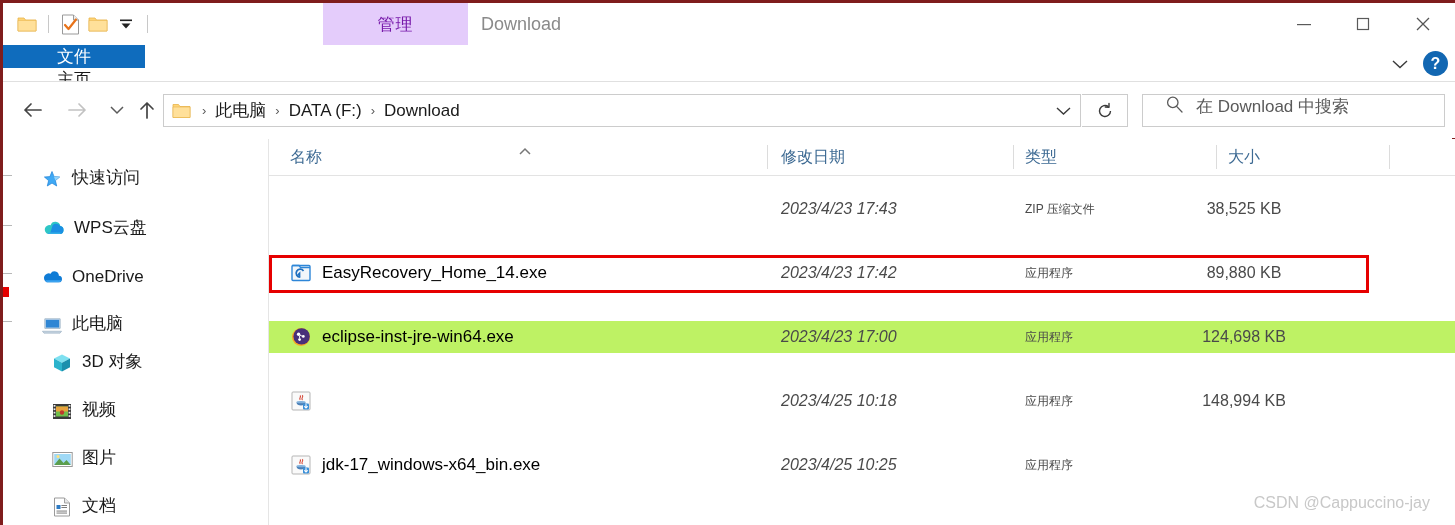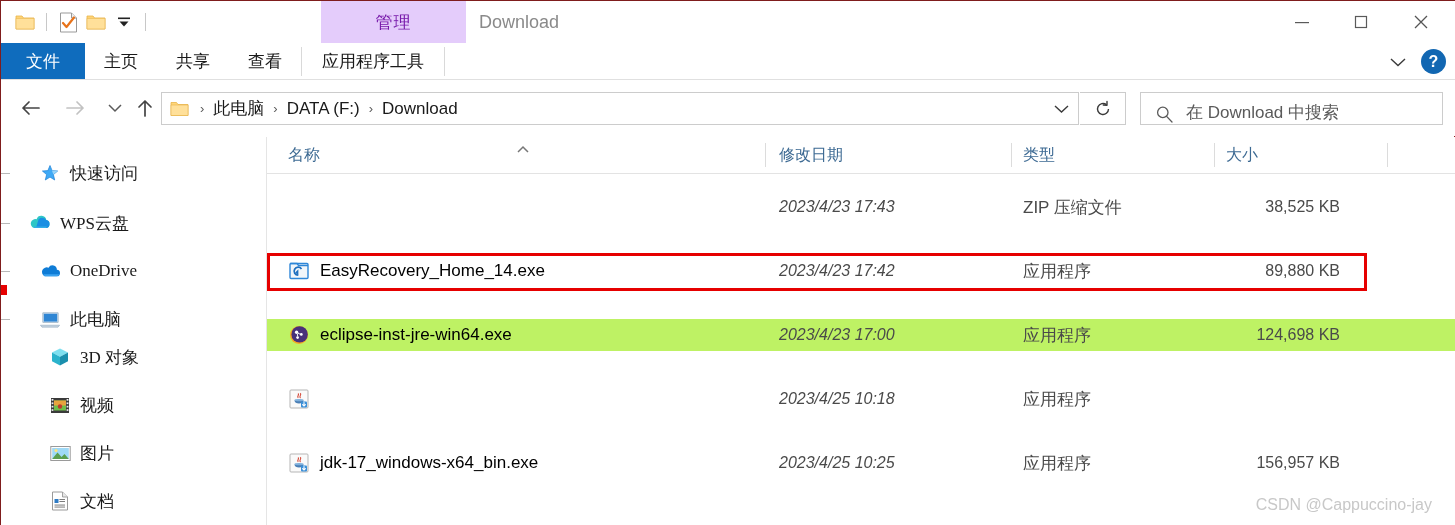--- a/index.html
+++ b/index.html
@@ -6,21 +6,21 @@
   html, body {
     width: 1455px; height: 525px;
     font-family: "Liberation Sans", "DejaVu Sans", sans-serif;
     background: #ffffff;
     overflow: hidden;
   }
   .window {
     position: relative;
     width: 1455px; height: 525px;
     background: #ffffff;
-    border: 1px solid #7f1d1d;
+    border: 3px solid #7f1d1d;
   }
 
   
   .titlebar {
     position: absolute; left: 0; top: 0; width: 1455px; height: 42px;
     background: #ffffff;
   }
   .qat {
     position: absolute; left: 10px; top: 6px;
     height: 30px; display: flex; align-items: center; gap: 0;
@@ -53,21 +53,21 @@
   }
   .wctl-min { right: 131px; }
   .wctl-max { right: 72px; }
   .wctl-close { right: 12px; }
 
   
   .ribbon {
     position: absolute; left: 0; top: 42px; width: 1455px; height: 37px;
     background: #ffffff;
   }
-  .tabs { position: absolute; left: 0; top: 0; height: 37px; display: flex; align-items: stretch; }
+  .tabs { position: absolute; left: 0; top: 0; height: 37px; display: flex; align-items: stretch; flex-direction: column; }
   .tab {
     display: flex; align-items: center; justify-content: center;
     font-size: 17px; color: #1a1a1a; padding: 0 19px;
   }
   .tab.file {
     background: #0f6cbd; color: #ffffff; min-width: 84px; padding: 0 22px;
   }
   .tab-sep { width: 1px; background: #d9d9d9; margin: 4px 0; }
   .tab.ctx { color: #1a1a1a; padding: 0 20px; text-align: right; }
   .ribbon-right {
@@ -110,42 +110,42 @@
     display: flex; align-items: center; color: #3a3a3a; font-size: 12px;
   }
   .refreshbox {
     position: absolute; left: 1079px; top: 12px; width: 46px; height: 33px;
     border: 1px solid #cccccc; border-left: none; background: #ffffff;
     display: flex; align-items: center; justify-content: center;
   }
   .searchbox {
     position: absolute; left: 1139px; top: 12px; width: 303px; height: 33px;
     border: 1px solid #cccccc; background: #ffffff;
-    display: flex; align-items: flex-end; padding-left: 14px;
+    display: flex; align-items: flex-start; padding-left: 22px;
   }
   .search-placeholder { font-size: 17px; color: #5a5a5a; margin-left: 12px; }
 
   
   .split-v {
     position: absolute; left: 265px; top: 136px; width: 1px; height: 389px;
     background: #e5e5e5;
   }
 
   
   .sidebar {
     position: absolute; left: 0; top: 136px; width: 265px; height: 389px;
     background: #ffffff; overflow: hidden;
   }
   .sb-scrollbar {
     position: absolute; left: 0; top: 0; width: 11px; height: 389px;
   }
   .sb-tick { position: absolute; left: 0; width: 9px; height: 1px; background: #b8b8b8; }
   .nav-item {
-    position: absolute; height: 28px; display: flex; align-items: center;
-    font-size: 17px; color: #1a1a1a; white-space: nowrap; font-family: Liberation Serif, serif;
+    position: absolute; height: 28px; display: flex; align-items: flex-end;
+    font-size: 17px; color: #1a1a1a; white-space: nowrap;
   }
   .nav-item .ico { width: 22px; height: 20px; margin-right: 9px; display: flex; align-items: center; justify-content: center; }
 
   
   .filepane {
     position: absolute; left: 266px; top: 136px; width: 1189px; height: 389px;
     background: #ffffff;
   }
   .colhead {
     position: absolute; left: 0; top: 0; width: 1189px; height: 36px;
@@ -169,22 +169,22 @@
     position: relative; height: 32px; width: 1189px;
     display: flex; align-items: center;
   }
   .row.selected { background: #bef264; }
   .cell-name {
     position: absolute; left: 21px; display: flex; align-items: center;
     font-size: 17px; color: #000000;
   }
   .cell-name .fico { width: 22px; height: 22px; margin-right: 10px; display:flex; align-items:center; justify-content:center; }
   .cell-date { position: absolute; left: 512px; font-size: 16px; color: #4a4a4a; font-style: italic; }
-  .cell-type { position: absolute; left: 756px; font-size: 17px; color: #4a4a4a; }
-  .cell-size { position: absolute; left: 833px; width: 240px; text-align: right; font-size: 16px; color: #4a4a4a; }
+  .cell-type { position: absolute; left: 756px; font-size: 12px; color: #4a4a4a; }
+  .cell-size { position: absolute; left: 855px; width: 240px; text-align: center; font-size: 16px; color: #4a4a4a; }
 
   
   .annot-rect {
     position: absolute; left: 266px; top: 252px; width: 1100px; height: 38px;
     border: 3px solid #e60000;
     pointer-events: none;
   }
   .annot-stub {
     position: absolute; left: 0px; top: 284px; width: 6px; height: 10px;
     background: #e60000;
@@ -361,21 +361,21 @@
     <div class="nav-item" style="left:38px; top:22px">
       <span class="ico">
         <svg width="20" height="19" viewBox="0 0 20 19">
           <path d="M10 1.5 L12.1 6.6 L17.6 7.0 L13.4 10.6 L14.7 16 L10 13.1 L5.3 16 L6.6 10.6 L2.4 7.0 L7.9 6.6 Z" fill="#3FA9F5" stroke="#1C7FD6" stroke-width="0.7"></path>
           <path d="M10 1.5 L12.1 6.6 L17.6 7.0 L13.4 10.6" fill="#9FD8FA" opacity="0.9"></path>
         </svg>
       </span>
       <span>快速访问</span>
     </div>
 
-    <div class="nav-item" style="left:28px; top:72px">
+    <div class="nav-item" style="left:40px; top:72px">
       <span class="ico">
         <svg width="22" height="16" viewBox="0 0 22 16">
           <path d="M5 13 h12 a4 4 0 0 0 0.3 -7.9 A5 5 0 0 0 7.6 4.3 A4.2 4.2 0 0 0 5 13 Z" fill="#2EC6C6"></path>
           <path d="M7 13 h10 a4 4 0 0 0 0.3 -7.9 A5 5 0 0 0 9.6 4.3 Z" fill="#1A8FE3"></path>
           <path d="M5 13 h12 a4 4 0 0 0 0.9 -1.4 H5.3 Z" fill="#33AEE8"></path>
         </svg>
       </span>
       <span>WPS云盘</span>
     </div>
 
@@ -548,40 +548,40 @@
               <path d="M11.2 4.2 c2.2 1.8 -2 2.9 0.3 4.8" fill="none" stroke="#D44A3A" stroke-width="1.1"></path>
               <path d="M5.5 11.2 h9 c0 2.2 -2 3.2 -4.5 3.2 s-4.5 -1 -4.5 -3.2 Z" fill="#4A7EB5"></path>
               <ellipse cx="10" cy="11.2" rx="4.5" ry="1.1" fill="#7FB0DC"></ellipse>
               <rect x="12" y="12.4" width="6" height="6" rx="1" fill="#3A8FD8"></rect>
               <path d="M15 13.6 v3.2 M13.6 15.6 L15 17 L16.4 15.6" fill="none" stroke="#FFFFFF" stroke-width="1.1" stroke-linecap="round"></path>
             </svg>
           </span>
         </div>
         <div class="cell-date">2023/4/25 10:18</div>
         <div class="cell-type">应用程序</div>
+        <div class="cell-size">148,994 KB</div>
       </div>
 
       <div class="row" style="top:145px">
         <div class="cell-name">
           <span class="fico">
             <svg width="20" height="20" viewBox="0 0 20 20">
               <rect x="1" y="1" width="18" height="18" rx="1" fill="#FAFAFA" stroke="#B5B5B5" stroke-width="1"></rect>
               <path d="M9 4.5 c2 1.6 -1.8 2.6 0.3 4.4" fill="none" stroke="#D44A3A" stroke-width="1.1"></path>
               <path d="M11.2 4.2 c2.2 1.8 -2 2.9 0.3 4.8" fill="none" stroke="#D44A3A" stroke-width="1.1"></path>
               <path d="M5.5 11.2 h9 c0 2.2 -2 3.2 -4.5 3.2 s-4.5 -1 -4.5 -3.2 Z" fill="#4A7EB5"></path>
               <ellipse cx="10" cy="11.2" rx="4.5" ry="1.1" fill="#7FB0DC"></ellipse>
               <rect x="12" y="12.4" width="6" height="6" rx="1" fill="#3A8FD8"></rect>
               <path d="M15 13.6 v3.2 M13.6 15.6 L15 17 L16.4 15.6" fill="none" stroke="#FFFFFF" stroke-width="1.1" stroke-linecap="round"></path>
             </svg>
           </span>
           <span>jdk-17_windows-x64_bin.exe</span>
         </div>
         <div class="cell-date">2023/4/25 10:25</div>
         <div class="cell-type">应用程序</div>
-        <div class="cell-size">156,957 KB</div>
       </div>
 
     </div>
   </div>
 
   <div class="annot-rect"></div>
   <div class="annot-stub"></div>
 
   <div class="watermark">CSDN @Cappuccino-jay</div>
 

